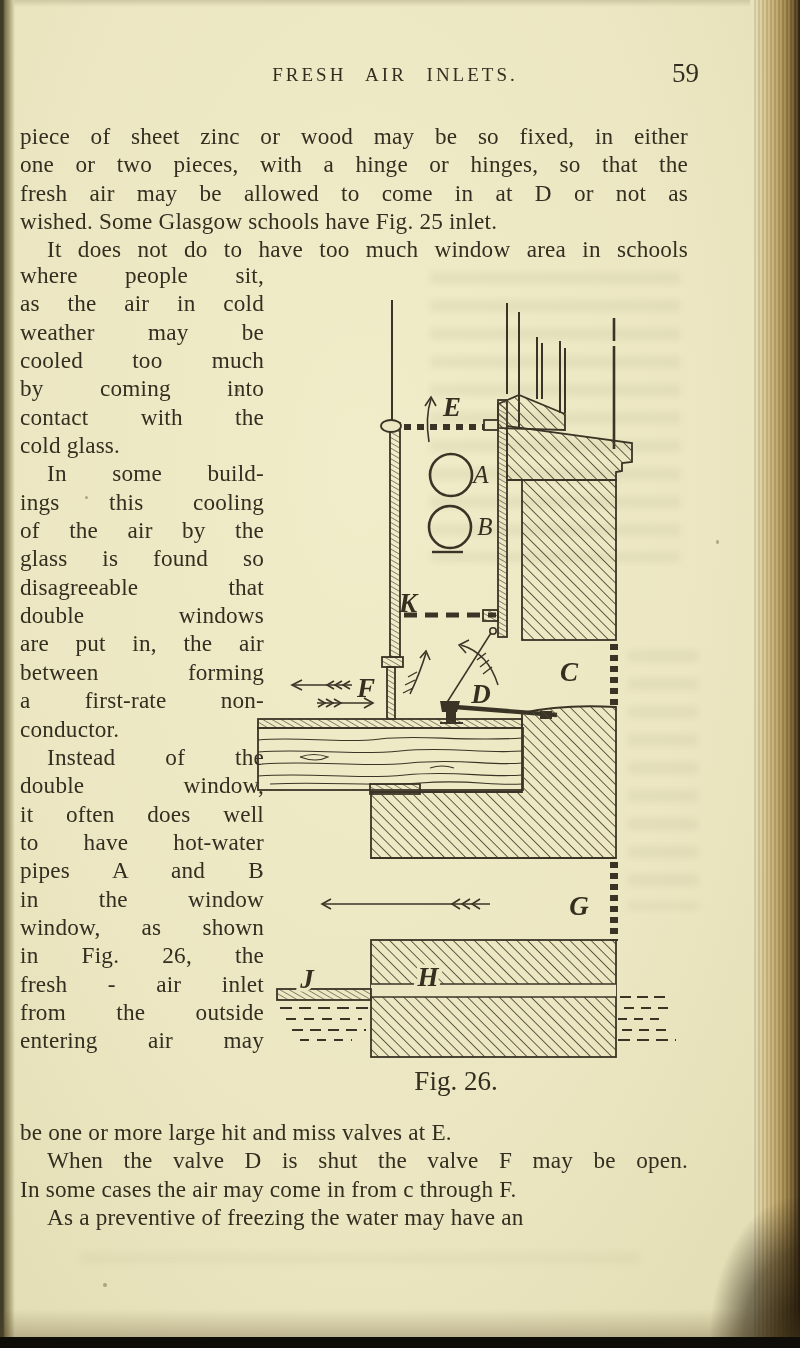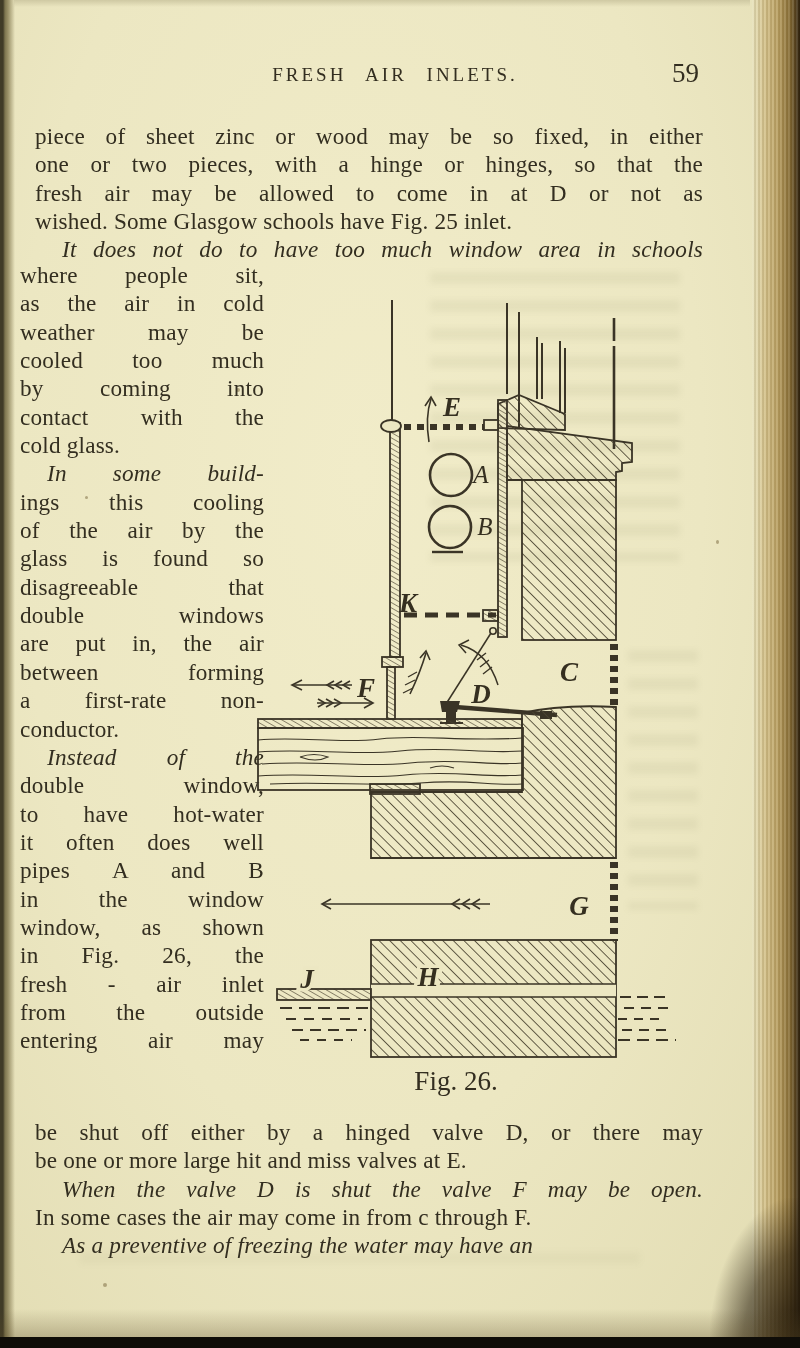--- a/index.html
+++ b/index.html
@@ -27,22 +27,22 @@
   .ghost{background:repeating-linear-gradient(#83835a 0 12px, transparent 12px 28px);
     opacity:.09; filter:blur(3px); pointer-events:none;}
   .speck{border-radius:50%;background:rgba(118,99,58,.5);}
   
   .hdr-title{left:226px;top:64px;width:252px;text-align:center;font-size:19px;
     letter-spacing:3px;word-spacing:12px;margin-left:43px;}
   .hdr-num{left:653px;top:58px;width:46px;text-align:right;font-size:27px;}
   .textcol{font-size:23.2px;letter-spacing:.2px;}
   .line{display:block;height:28.35px;line-height:28.35px;white-space:nowrap;overflow:visible;}
   .line.just{white-space:normal;text-align:justify;text-align-last:justify;}
-  .line.indent{text-indent:27px;font-style:italic;}
-  .col-top,.col-bottom{left:20px;width:668px;margin-left:15px;}
+  .line.indent{text-indent:27px;}
+  .col-top,.col-bottom{left:20px;width:668px;}
   .col-top{top:122px;}
   .col-narrow{left:20px;top:261px;width:244px;}
   .col-bottom{top:1118px;}
   
   svg{position:absolute;left:0;top:0;pointer-events:none;}
   svg text{font-family:"Liberation Serif",serif;}
   .lab{font-style:italic;font-weight:700;font-size:27px;fill:#352f20;}
   .labsm{font-style:italic;font-weight:400;font-size:25px;fill:#352f20;}
   .halo{paint-order:stroke;stroke:#ece7c2;stroke-width:7px;}
   .cap{font-size:27px;fill:#332e20;}
@@ -86,33 +86,32 @@
       <div class="line just">of the air by the</div>
       <div class="line just">glass is found so</div>
       <div class="line just">disagreeable that</div>
       <div class="line just">double windows</div>
       <div class="line just">are put in, the air</div>
       <div class="line just">between forming</div>
       <div class="line just">a first-rate non-</div>
       <div class="line">conductor.</div>
       <div class="line indent just">Instead of the</div>
       <div class="line just">double window,</div>
+      <div class="line just">it often does well</div>
       <div class="line just">to have hot-water</div>
-      <div class="line just">it often does well</div>
       <div class="line just">pipes A and B</div>
       <div class="line just">in the window</div>
       <div class="line just">window, as shown</div>
       <div class="line just">in Fig. 26, the</div>
       <div class="line just">fresh - air inlet</div>
       <div class="line just">from the outside</div>
       <div class="line just">entering air may</div>
     </div>
   <div class="abs textcol col-bottom">
 
-  <div class="line just">be shut off either by a hinged valve D, or there may</div>
       <div class="line">be one or more large hit and miss valves at E.</div>
       <div class="line indent just">When the valve D is shut the valve F may be open.</div>
       <div class="line">In some cases the air may come in from c through F.</div>
       <div class="line indent">As a preventive of freezing the water may have an</div>
     </div>
 
   <svg width="800" height="1348" viewBox="0 0 800 1348">
     <defs>
       <pattern id="h7" width="7.5" height="7.5" patternUnits="userSpaceOnUse" patternTransform="rotate(-45)">
         <line x1="0" y1="0" x2="0" y2="7.5" stroke="#4b4431" stroke-width="1.7"></line>

